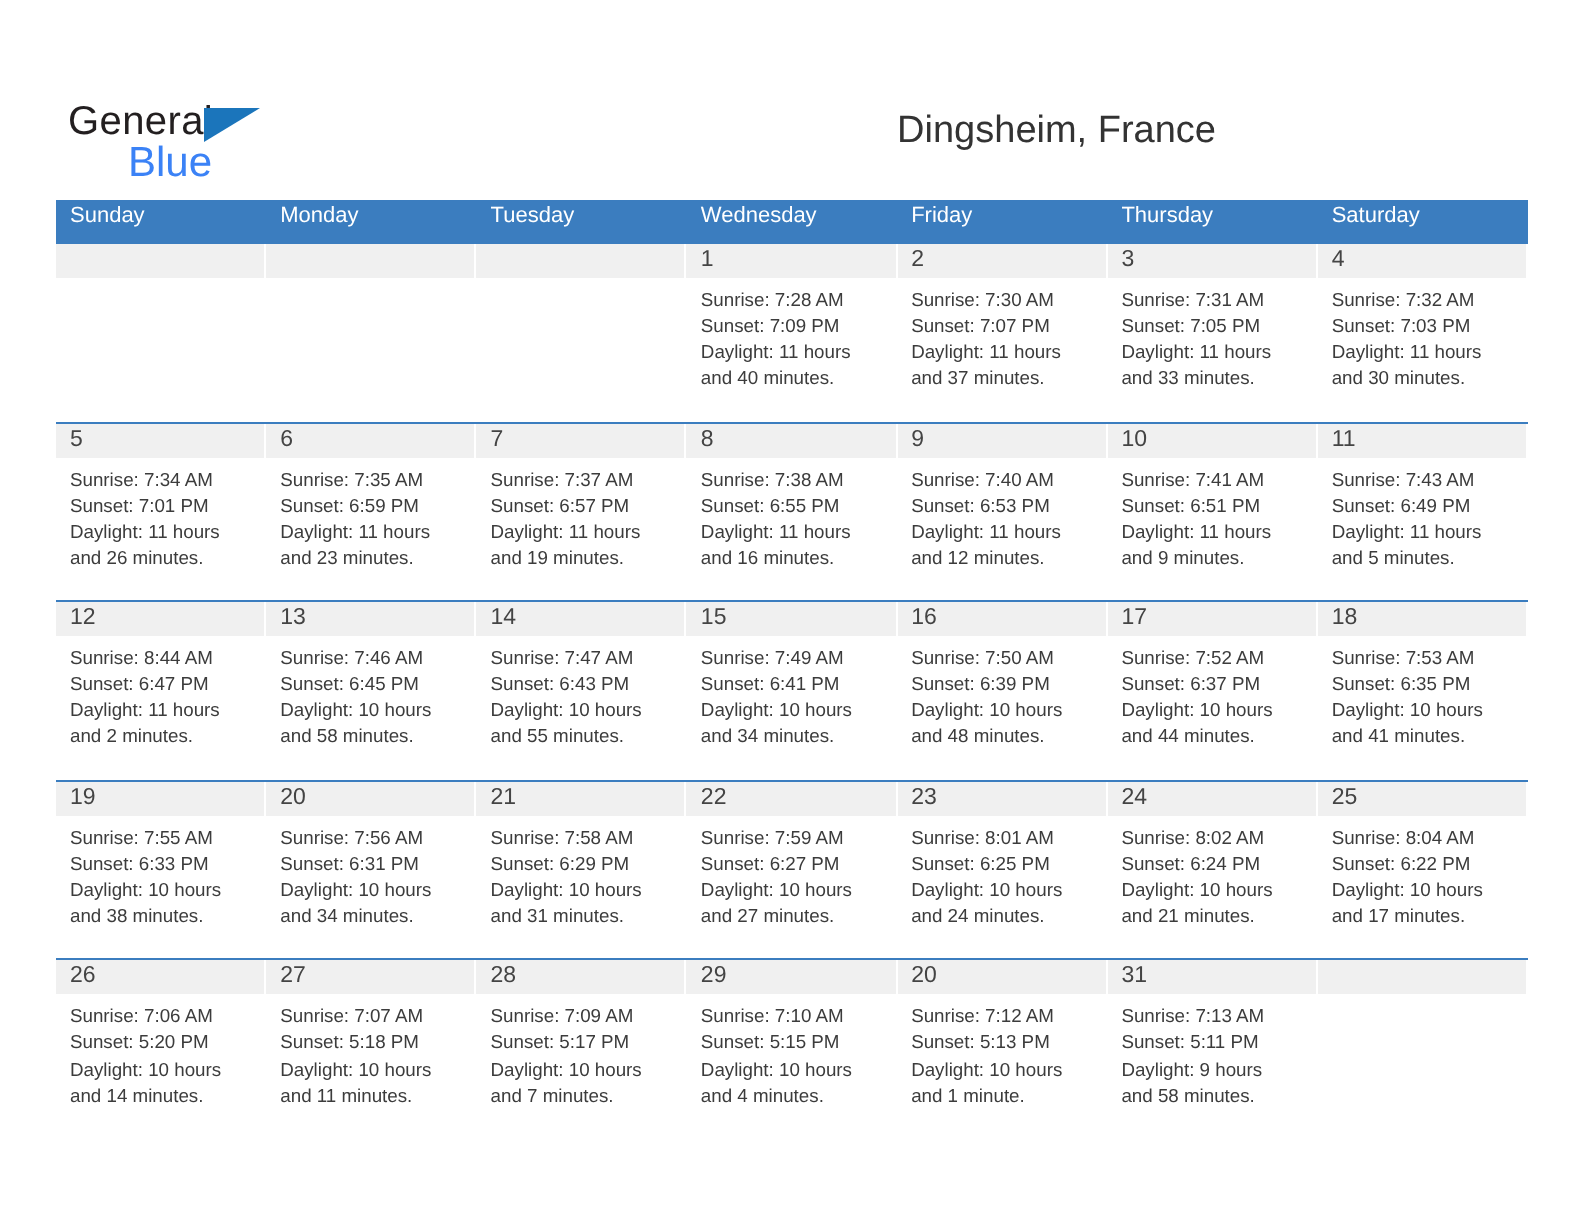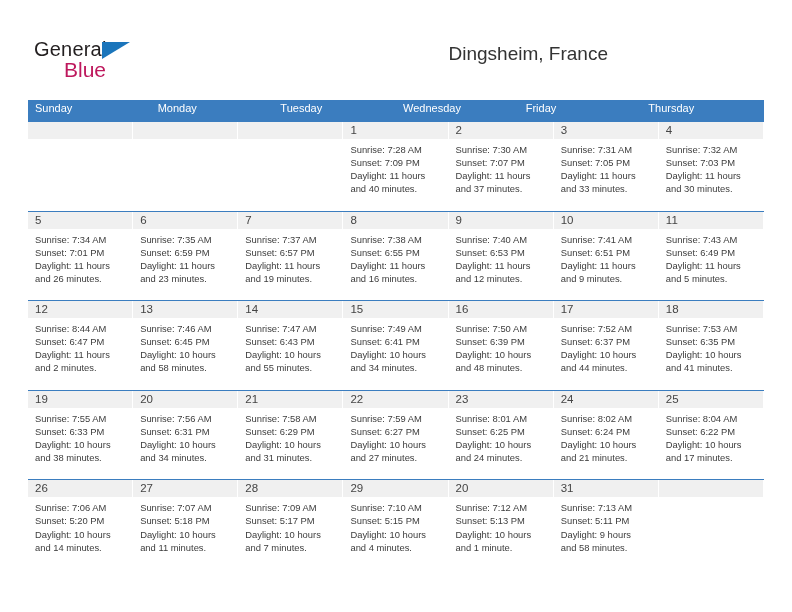--- a/index.html
+++ b/index.html
@@ -12,21 +12,21 @@
   #page {
     position: relative;
     width: 792px; height: 612px;
     background: #ffffff;
     overflow: hidden;
   }
 
   
   .top-bar {
     position: absolute;
-    left: 0; top: 0;
+    left: 0; top: 12px;
     width: 642px;
     height: 104px;
   }
   .brand {
     position: absolute;
     left: 34px; top: 38px;
     width: 120px; height: 48px;
   }
   .brand-general {
     position: absolute;
@@ -40,21 +40,21 @@
     position: absolute;
     left: 68px; top: 4px;
     width: 0; height: 0;
     border-left: 28px solid #1b75bb;
     border-bottom: 17px solid transparent;
   }
   .brand-blue {
     position: absolute;
     left: 30px; top: 20px;
     font-size: 21px;
-    color: #be185d;
+    color: #3b82f6;
     font-family: "Liberation Sans", sans-serif;
   }
 
   .title-block {
     position: absolute;
     right: 34px; top: 34px;
     text-align: right;
   }
   .cal-title {
     font-size: 26px;
@@ -143,20 +143,21 @@
 
   <div class="calendar">
 
     <div class="dow-row">
       <div class="dow">Sunday</div>
       <div class="dow">Monday</div>
       <div class="dow">Tuesday</div>
       <div class="dow">Wednesday</div>
       <div class="dow">Friday</div>
       <div class="dow">Thursday</div>
+      <div class="dow">Saturday</div>
     </div>
 
     <div class="week">
       <div class="cell empty">
         <div class="daynum-band"></div>
 
       </div>
       <div class="cell empty">
         <div class="daynum-band"></div>
 

